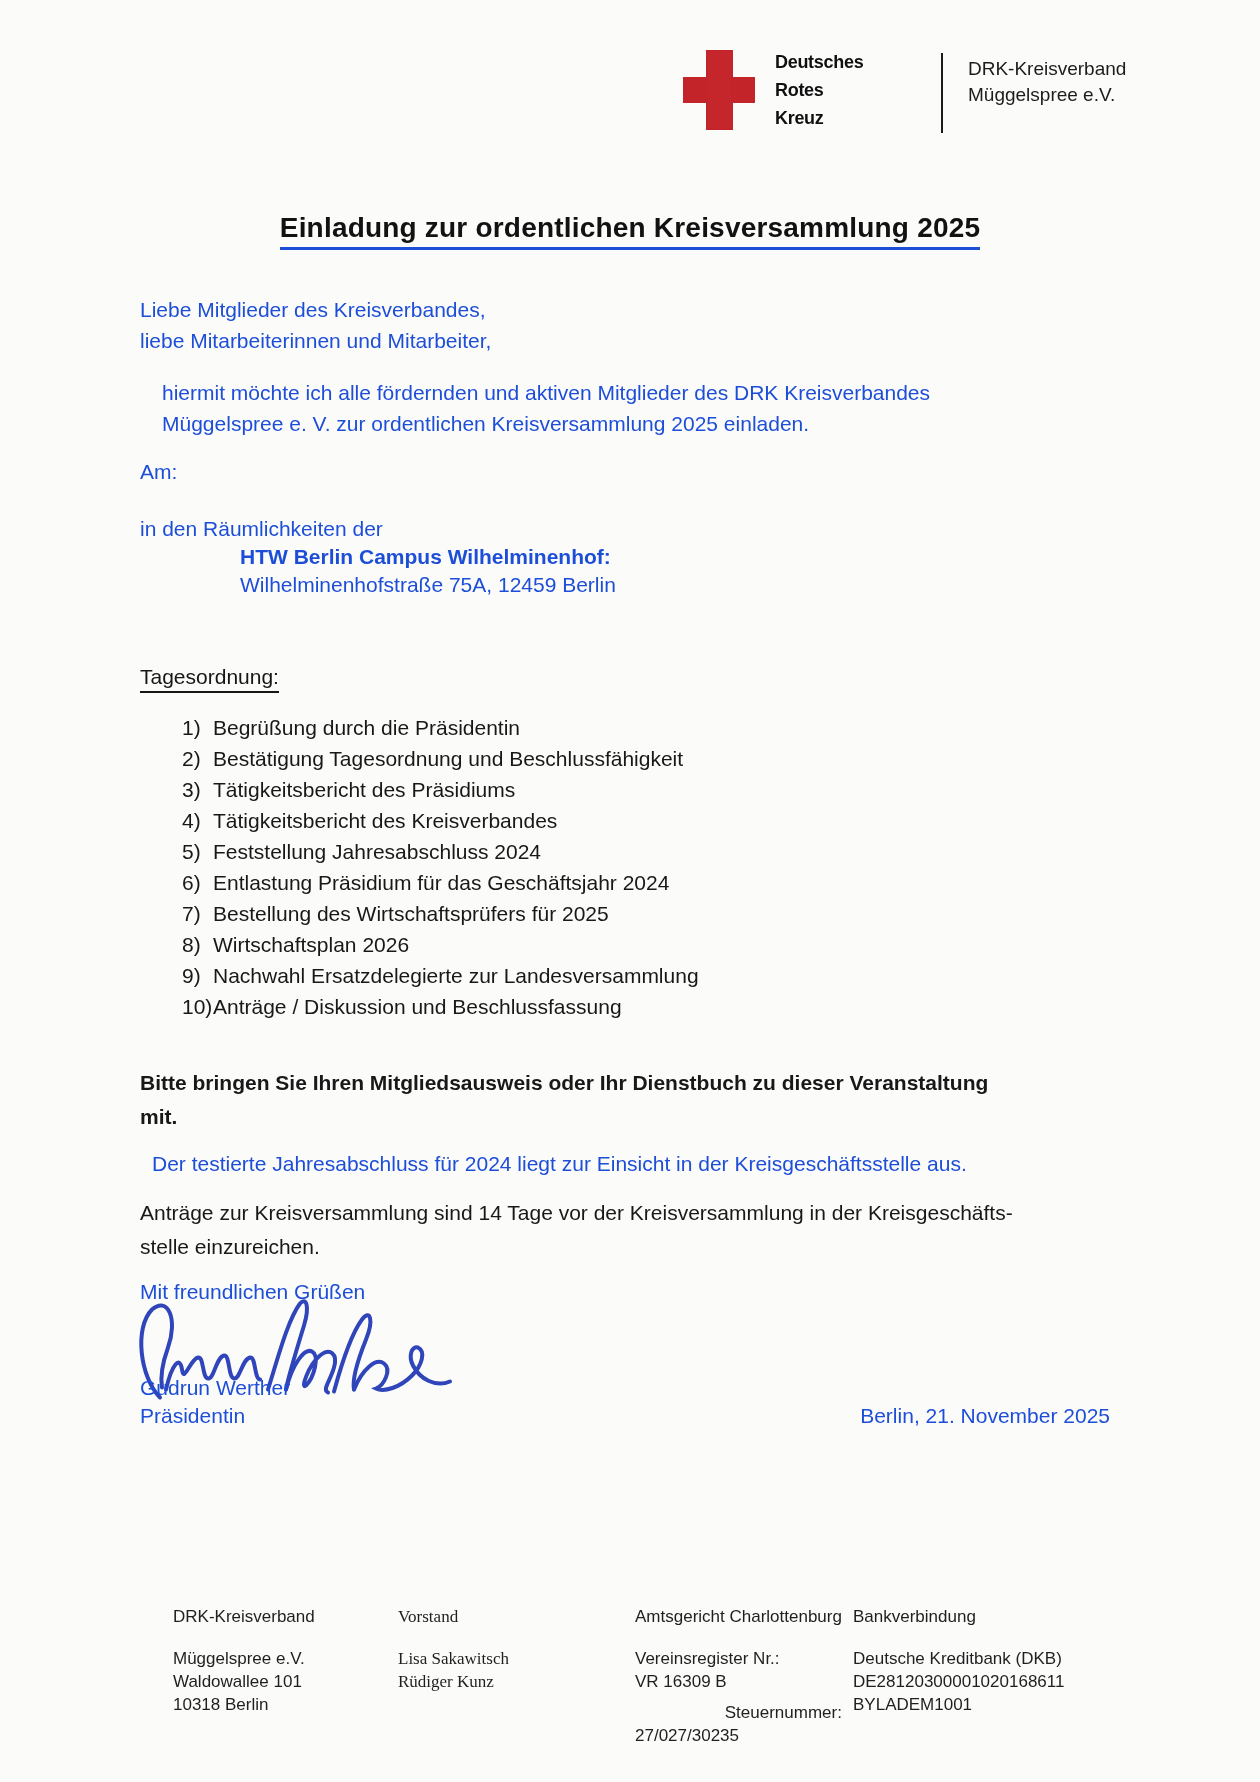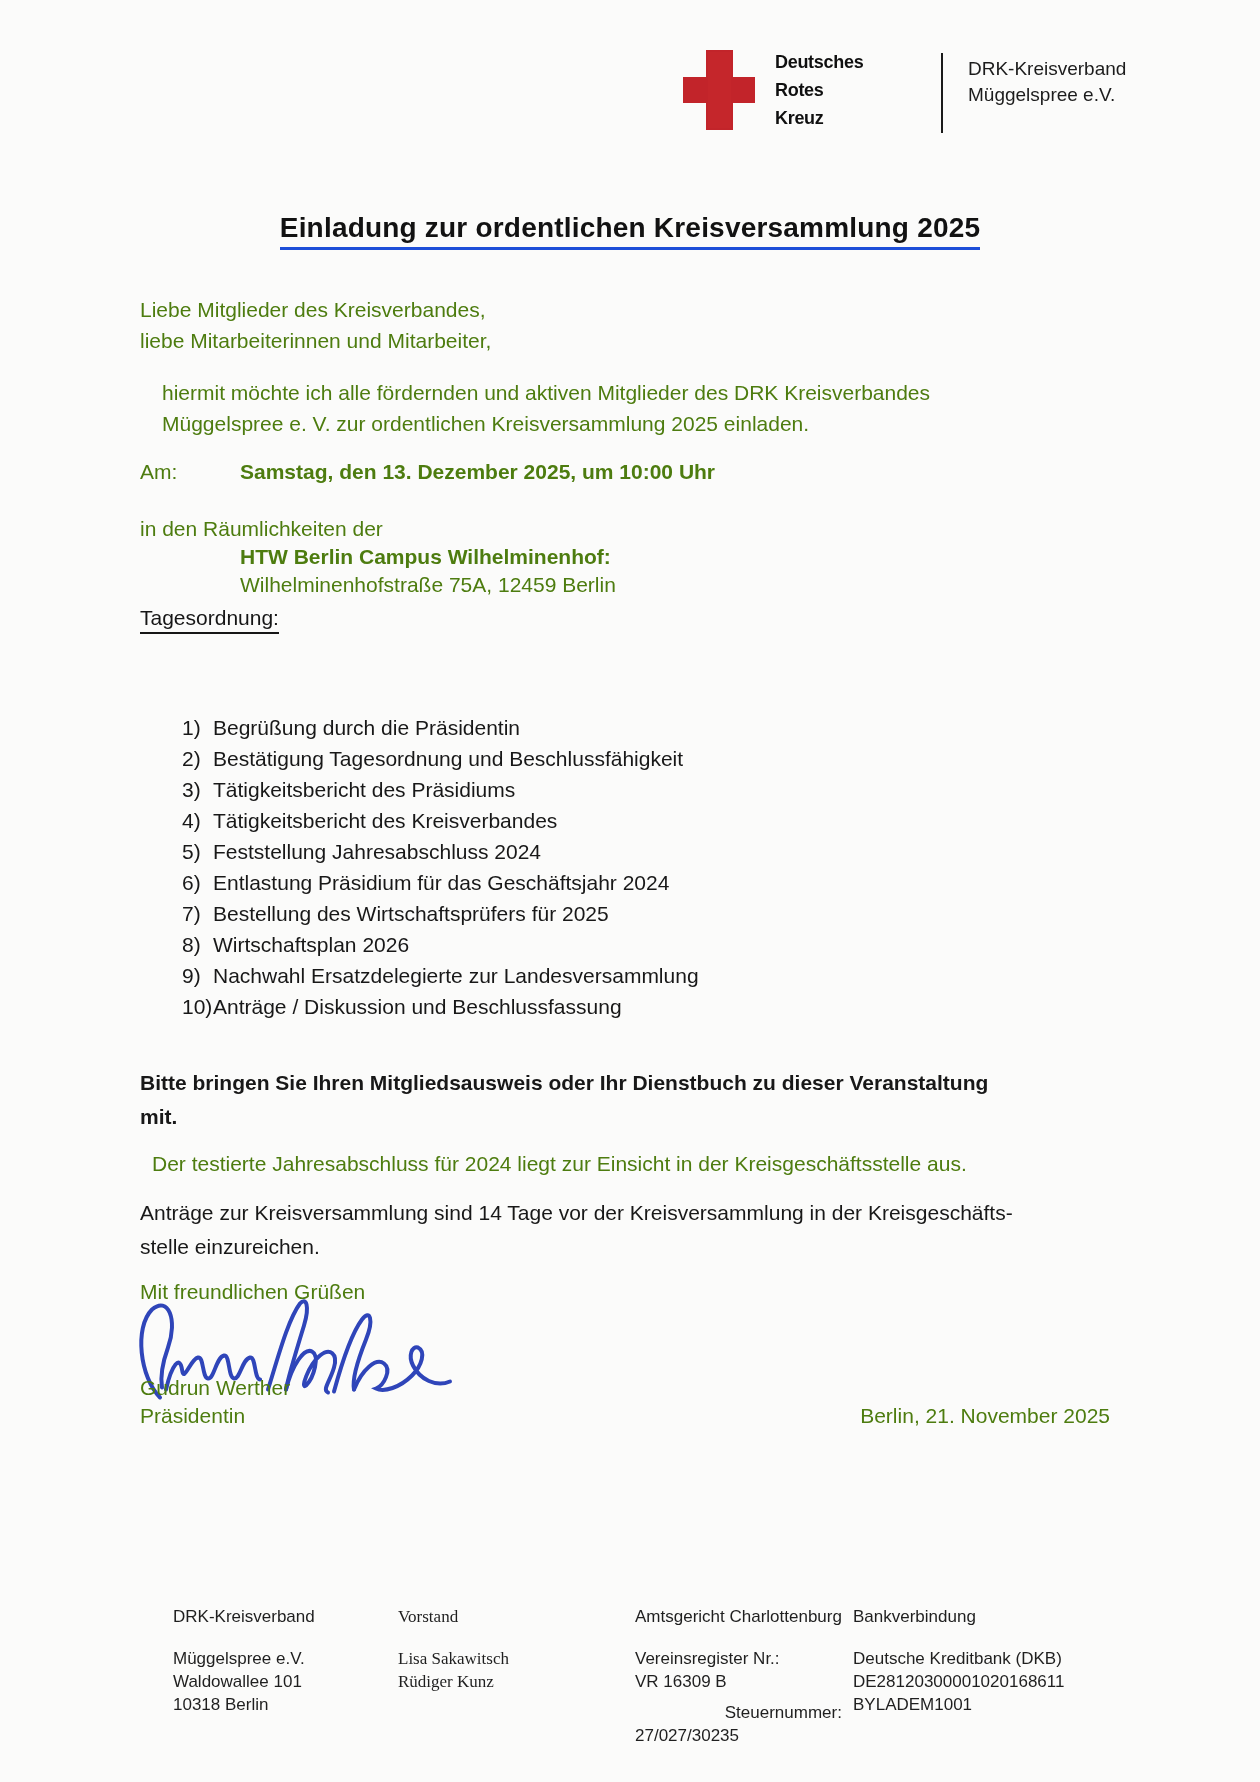--- a/index.html
+++ b/index.html
@@ -16,21 +16,21 @@
   .vline { width:2px; background:#1a1a1a; }
   .org { font-size:19px; line-height:26px; color:#1c1c1c; }
 
   
   .title-wrap { left:0; right:0; top:212px; text-align:center; }
   .title {
     display:inline-block; font-size:28px; font-weight:bold; color:#121212;
     border-bottom:3px solid #1d4ed8; padding-bottom:3px; letter-spacing:0.2px;
   }
 
-  .txt { font-size:21px; line-height:31px; color:#4d7c0f; }
+  .txt { font-size:21px; line-height:31px; color:#1d4ed8; }
   .txt-lg { font-size:21px; line-height:34px; color:#181818; }
 
   .heading-underline {
     display:inline-block; font-size:21px; color:#161616;
     border-bottom:2px solid #161616; padding-bottom:2px;
   }
 
   .agenda { left:182px; top:712px; }
   .agenda-row { display:flex; font-size:21px; line-height:31px; color:#181818; }
   .agenda-num { width:31px; flex:0 0 31px; }
@@ -76,27 +76,26 @@
     <div>Liebe Mitglieder des Kreisverbandes,</div>
     <div>liebe Mitarbeiterinnen und Mitarbeiter,</div>
   </div>
 
   <div class="abs txt" style="left:140px; top:377px;margin-left:22px;">
     <div>hiermit möchte ich alle fördernden und aktiven Mitglieder des DRK Kreisverbandes</div>
     <div>Müggelspree e. V. zur ordentlichen Kreisversammlung 2025 einladen.</div>
   </div>
 
   <div class="abs txt" style="left:140px; top:456px;">Am:</div>
-  <div class="abs txt b" style="left:240px; top:456px;">Samstag, den 13. Dezember 2025, um 10:00 Uhr</div>
 
   <div class="abs txt" style="left:140px; top:513px;">in den Räumlichkeiten der</div>
   <div class="abs txt b" style="left:240px; top:541px;">HTW Berlin Campus Wilhelminenhof:</div>
   <div class="abs txt" style="left:240px; top:569px;">Wilhelminenhofstraße 75A, 12459 Berlin</div>
 
-  <div class="abs" style="left:140px; top:606px;">
+  <div class="abs" style="left:140px; top:665px;">
     <span class="heading-underline">Tagesordnung:</span>
   </div>
 
   <div class="abs agenda">
     <div class="agenda-row">
         <span class="agenda-num">1)</span>
         <span>Begrüßung durch die Präsidentin</span>
       </div>
     <div class="agenda-row">
         <span class="agenda-num">2)</span>

